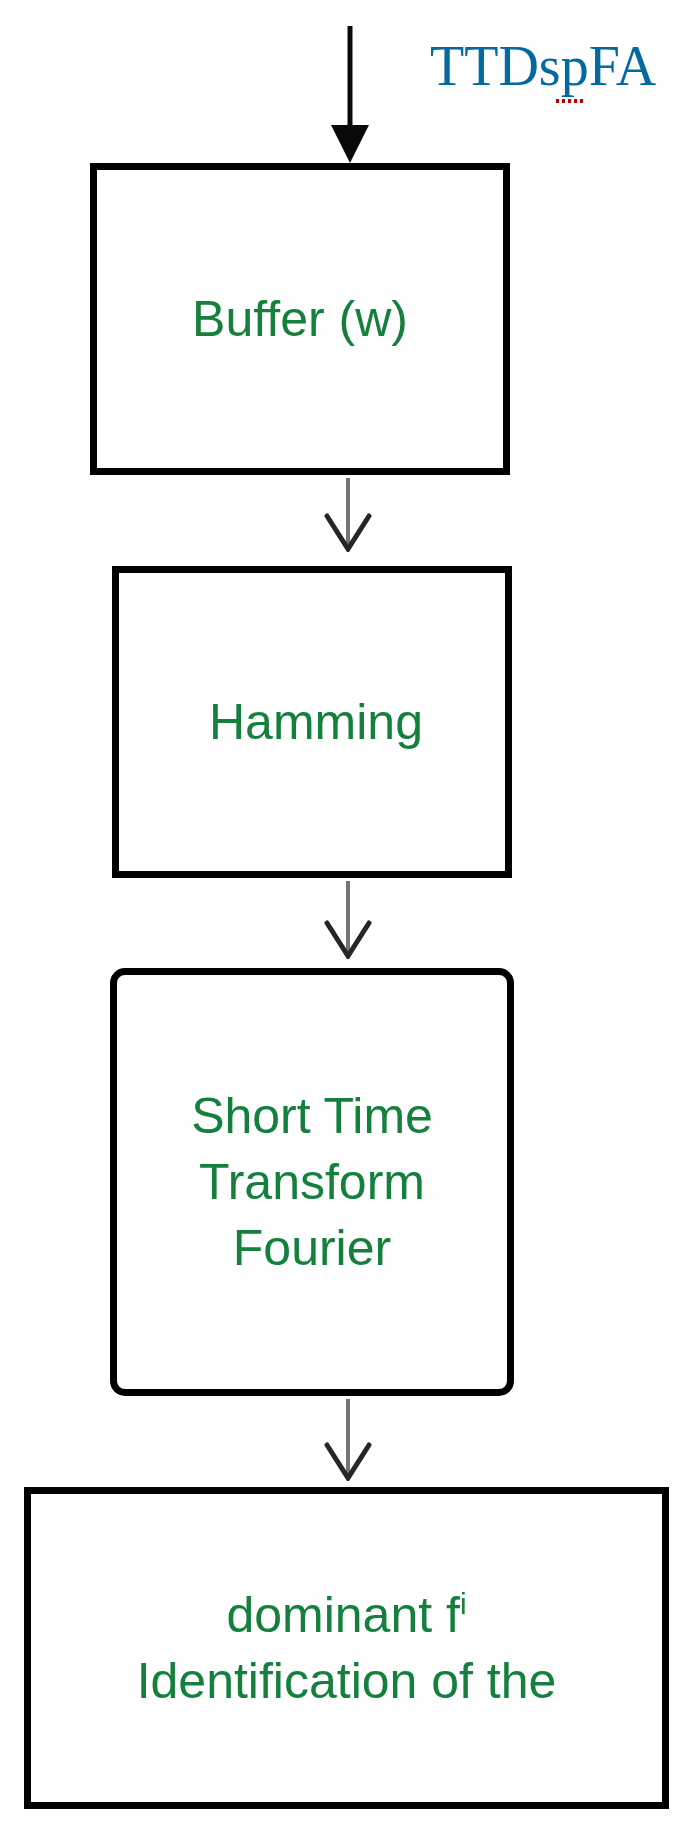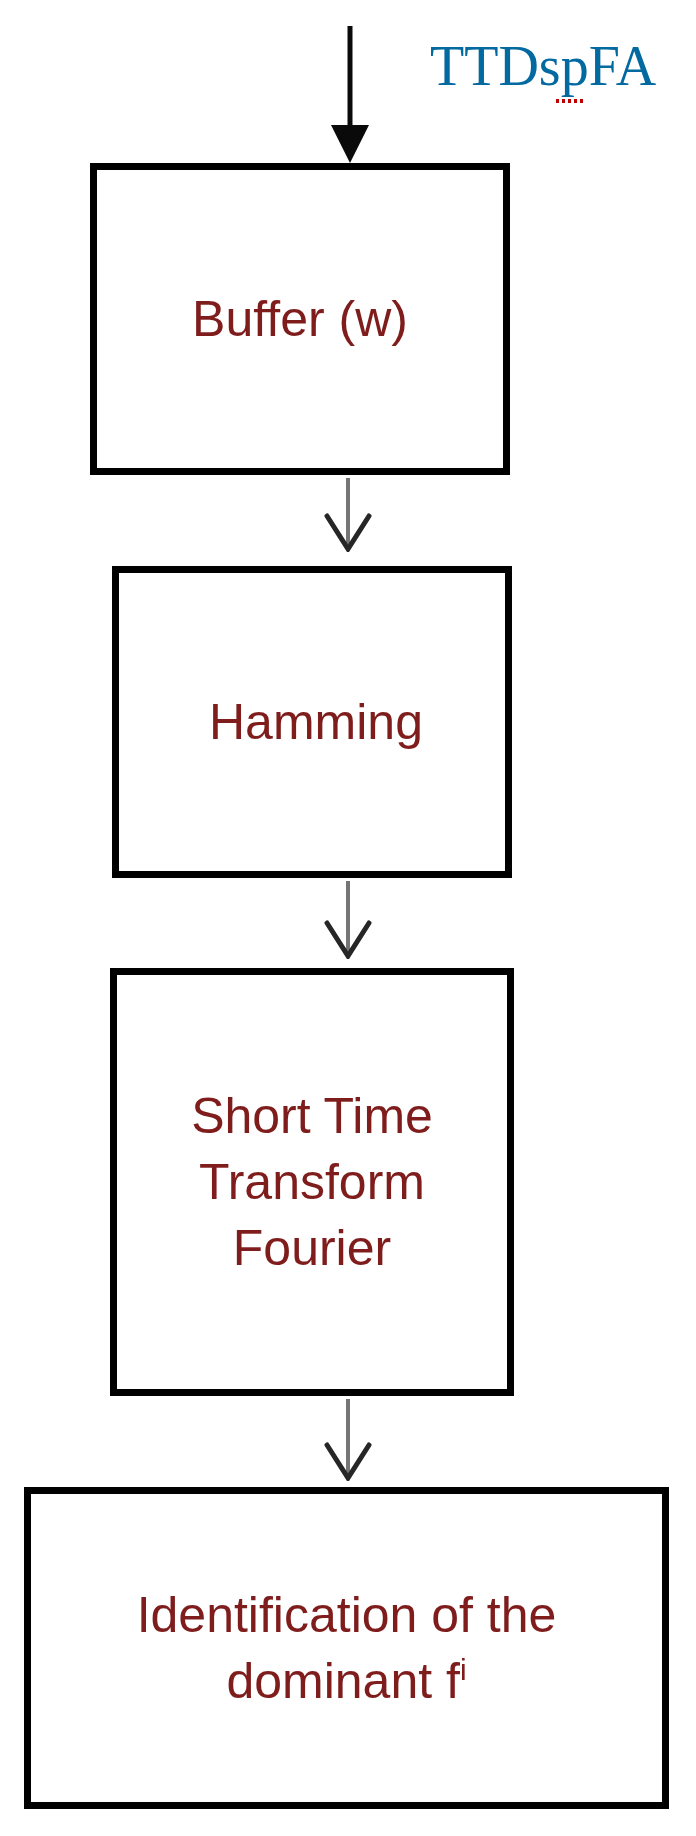--- a/index.html
+++ b/index.html
@@ -14,29 +14,29 @@
   }
   .node {
     position: absolute;
     border: 7px solid #000000;
     background: #ffffff;
     display: flex;
     flex-direction: column;
     align-items: center;
     justify-content: center;
     text-align: center;
-    color: #7f1d1d;
+    color: #15803d;
   }
   .node .line { font-size: 50px; white-space: nowrap; }
   .lh-wide  .line { line-height: 94px; }
   .lh-tight .line { line-height: 66px; }
 
   #node1 { left: 90px;  top: 163px;  width: 420px; height: 312px; }
   #node2 { left: 112px; top: 566px;  width: 400px; height: 312px; padding-left: 8px; }
-  #node3 { left: 110px; top: 968px;  width: 404px; height: 428px; }
+  #node3 { left: 110px; top: 968px;  width: 404px; height: 428px; border-radius: 15px; }
   #node4 { left: 24px;  top: 1487px; width: 645px; height: 322px; }
 
   .arrow { position: absolute; }
   #arrow-input { left: 330px; top: 26px; }
   #arrow-1 { left: 322px; top: 478px; }
   #arrow-2 { left: 322px; top: 881px; }
   #arrow-3 { left: 322px; top: 1399px; }
 
   .input-label {
     position: absolute;
@@ -98,20 +98,20 @@
     <div class="line">Fourier</div>
   </div>
 
   <svg id="arrow-3" class="arrow" width="52" height="82">
     <line x1="26" y1="0" x2="26" y2="74" stroke="#757575" stroke-width="4"></line>
     <polyline points="5,46 26,79 47,46" fill="none" stroke="#262626" stroke-width="5" stroke-linecap="round"></polyline>
   </svg>
 
   <div id="node4" class="node lh-tight">
     <div class="line">
-      <span>Identification of the</span>
+      <span>dominant f</span><sup class="fsup">i</sup>
     </div>
     <div class="line">
-      <span>dominant f</span><sup class="fsup">i</sup>
+      <span>Identification of the</span>
     </div>
   </div>
 
 </div>
 
 </body></html>

